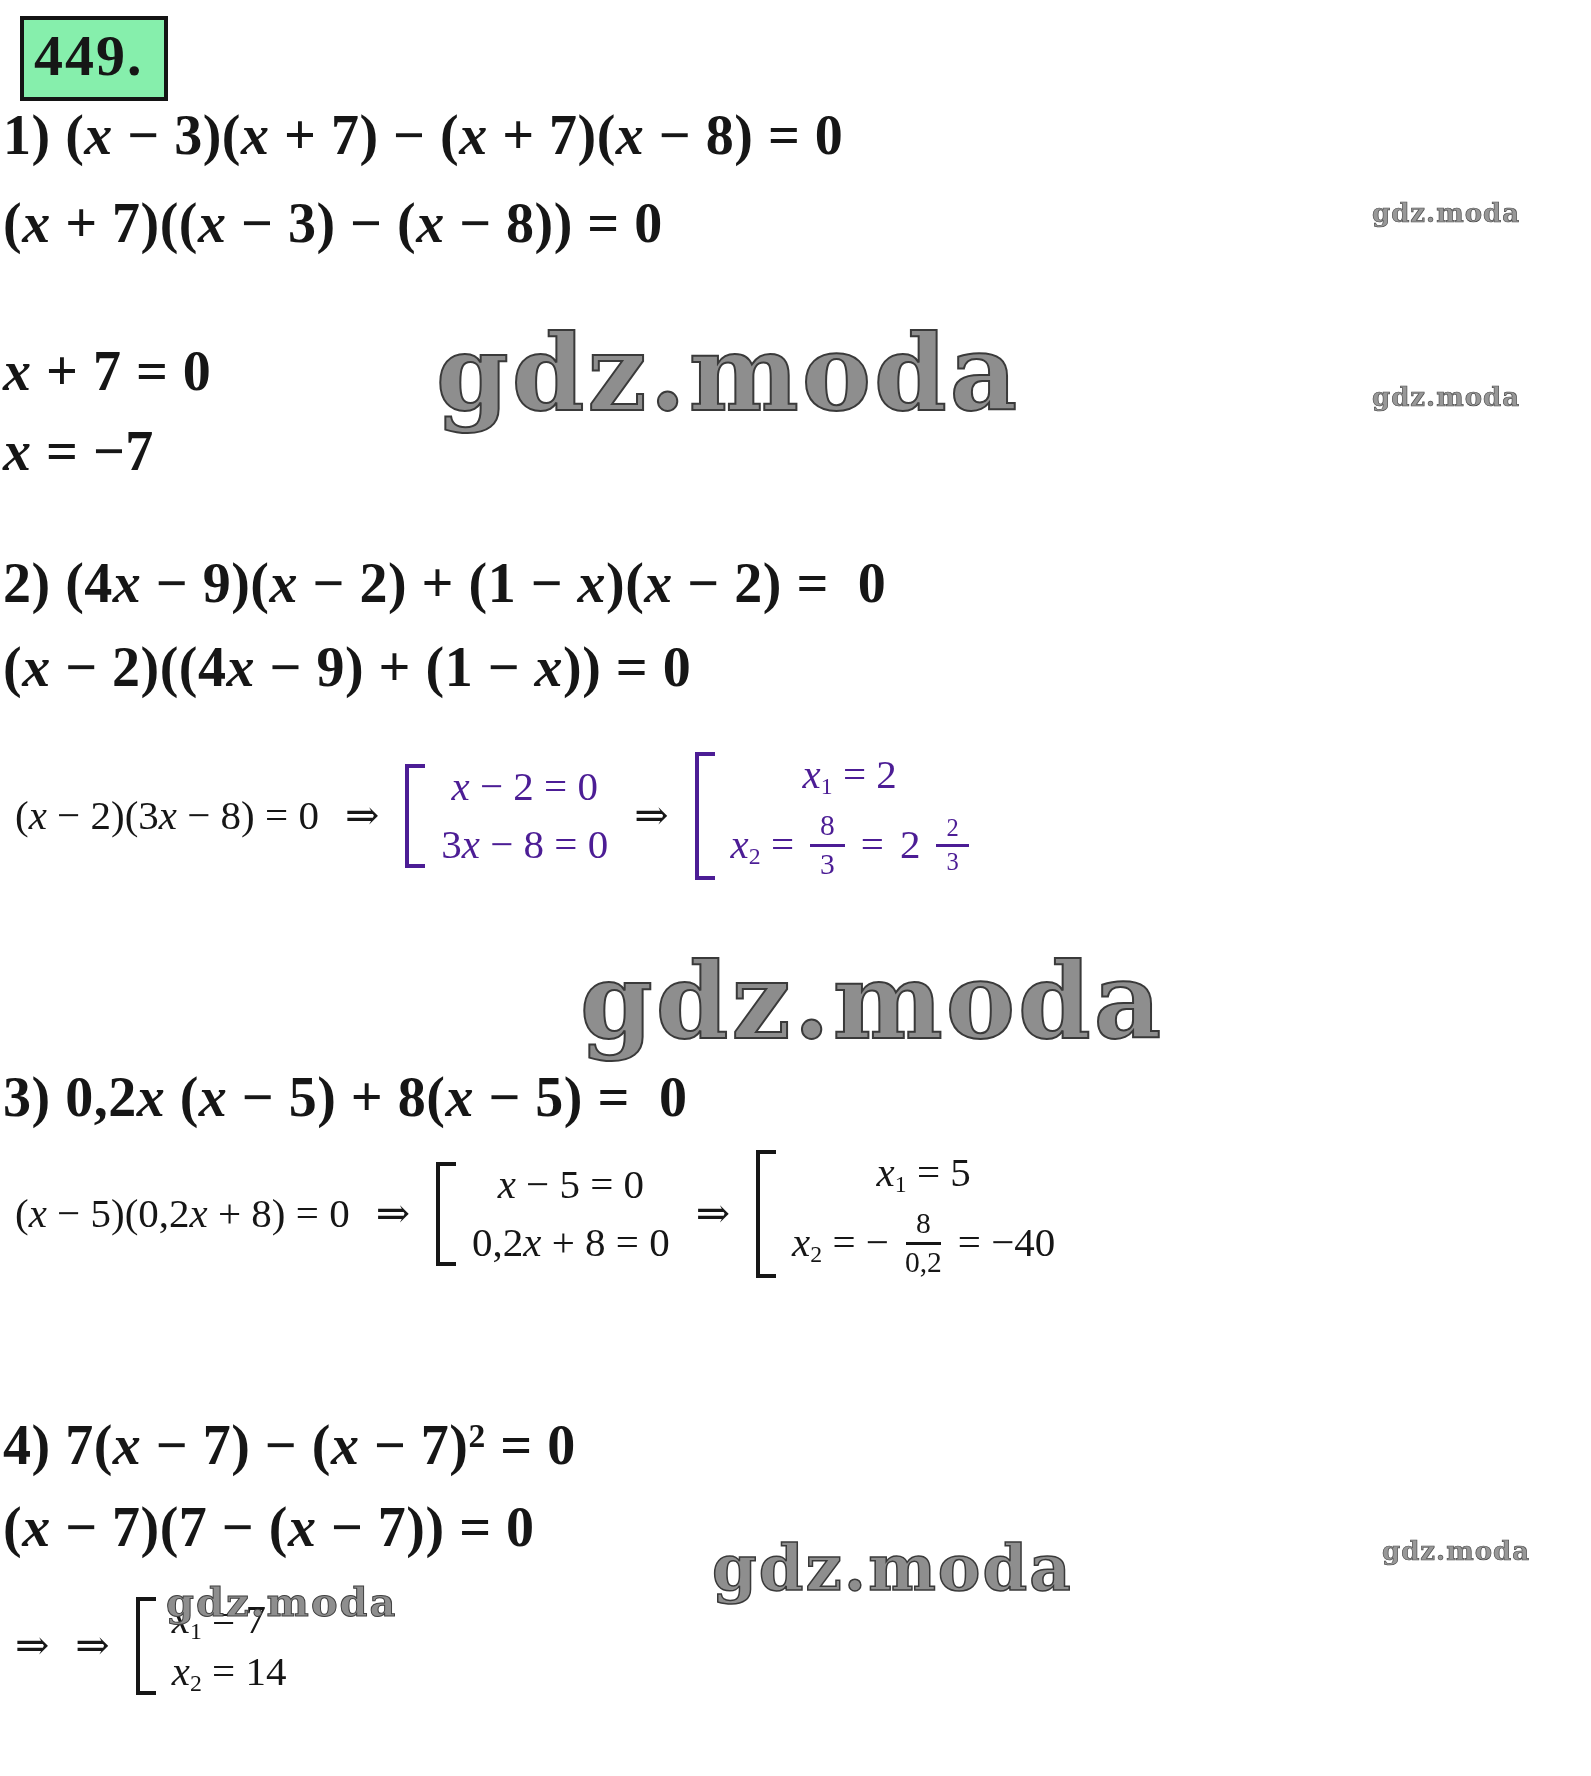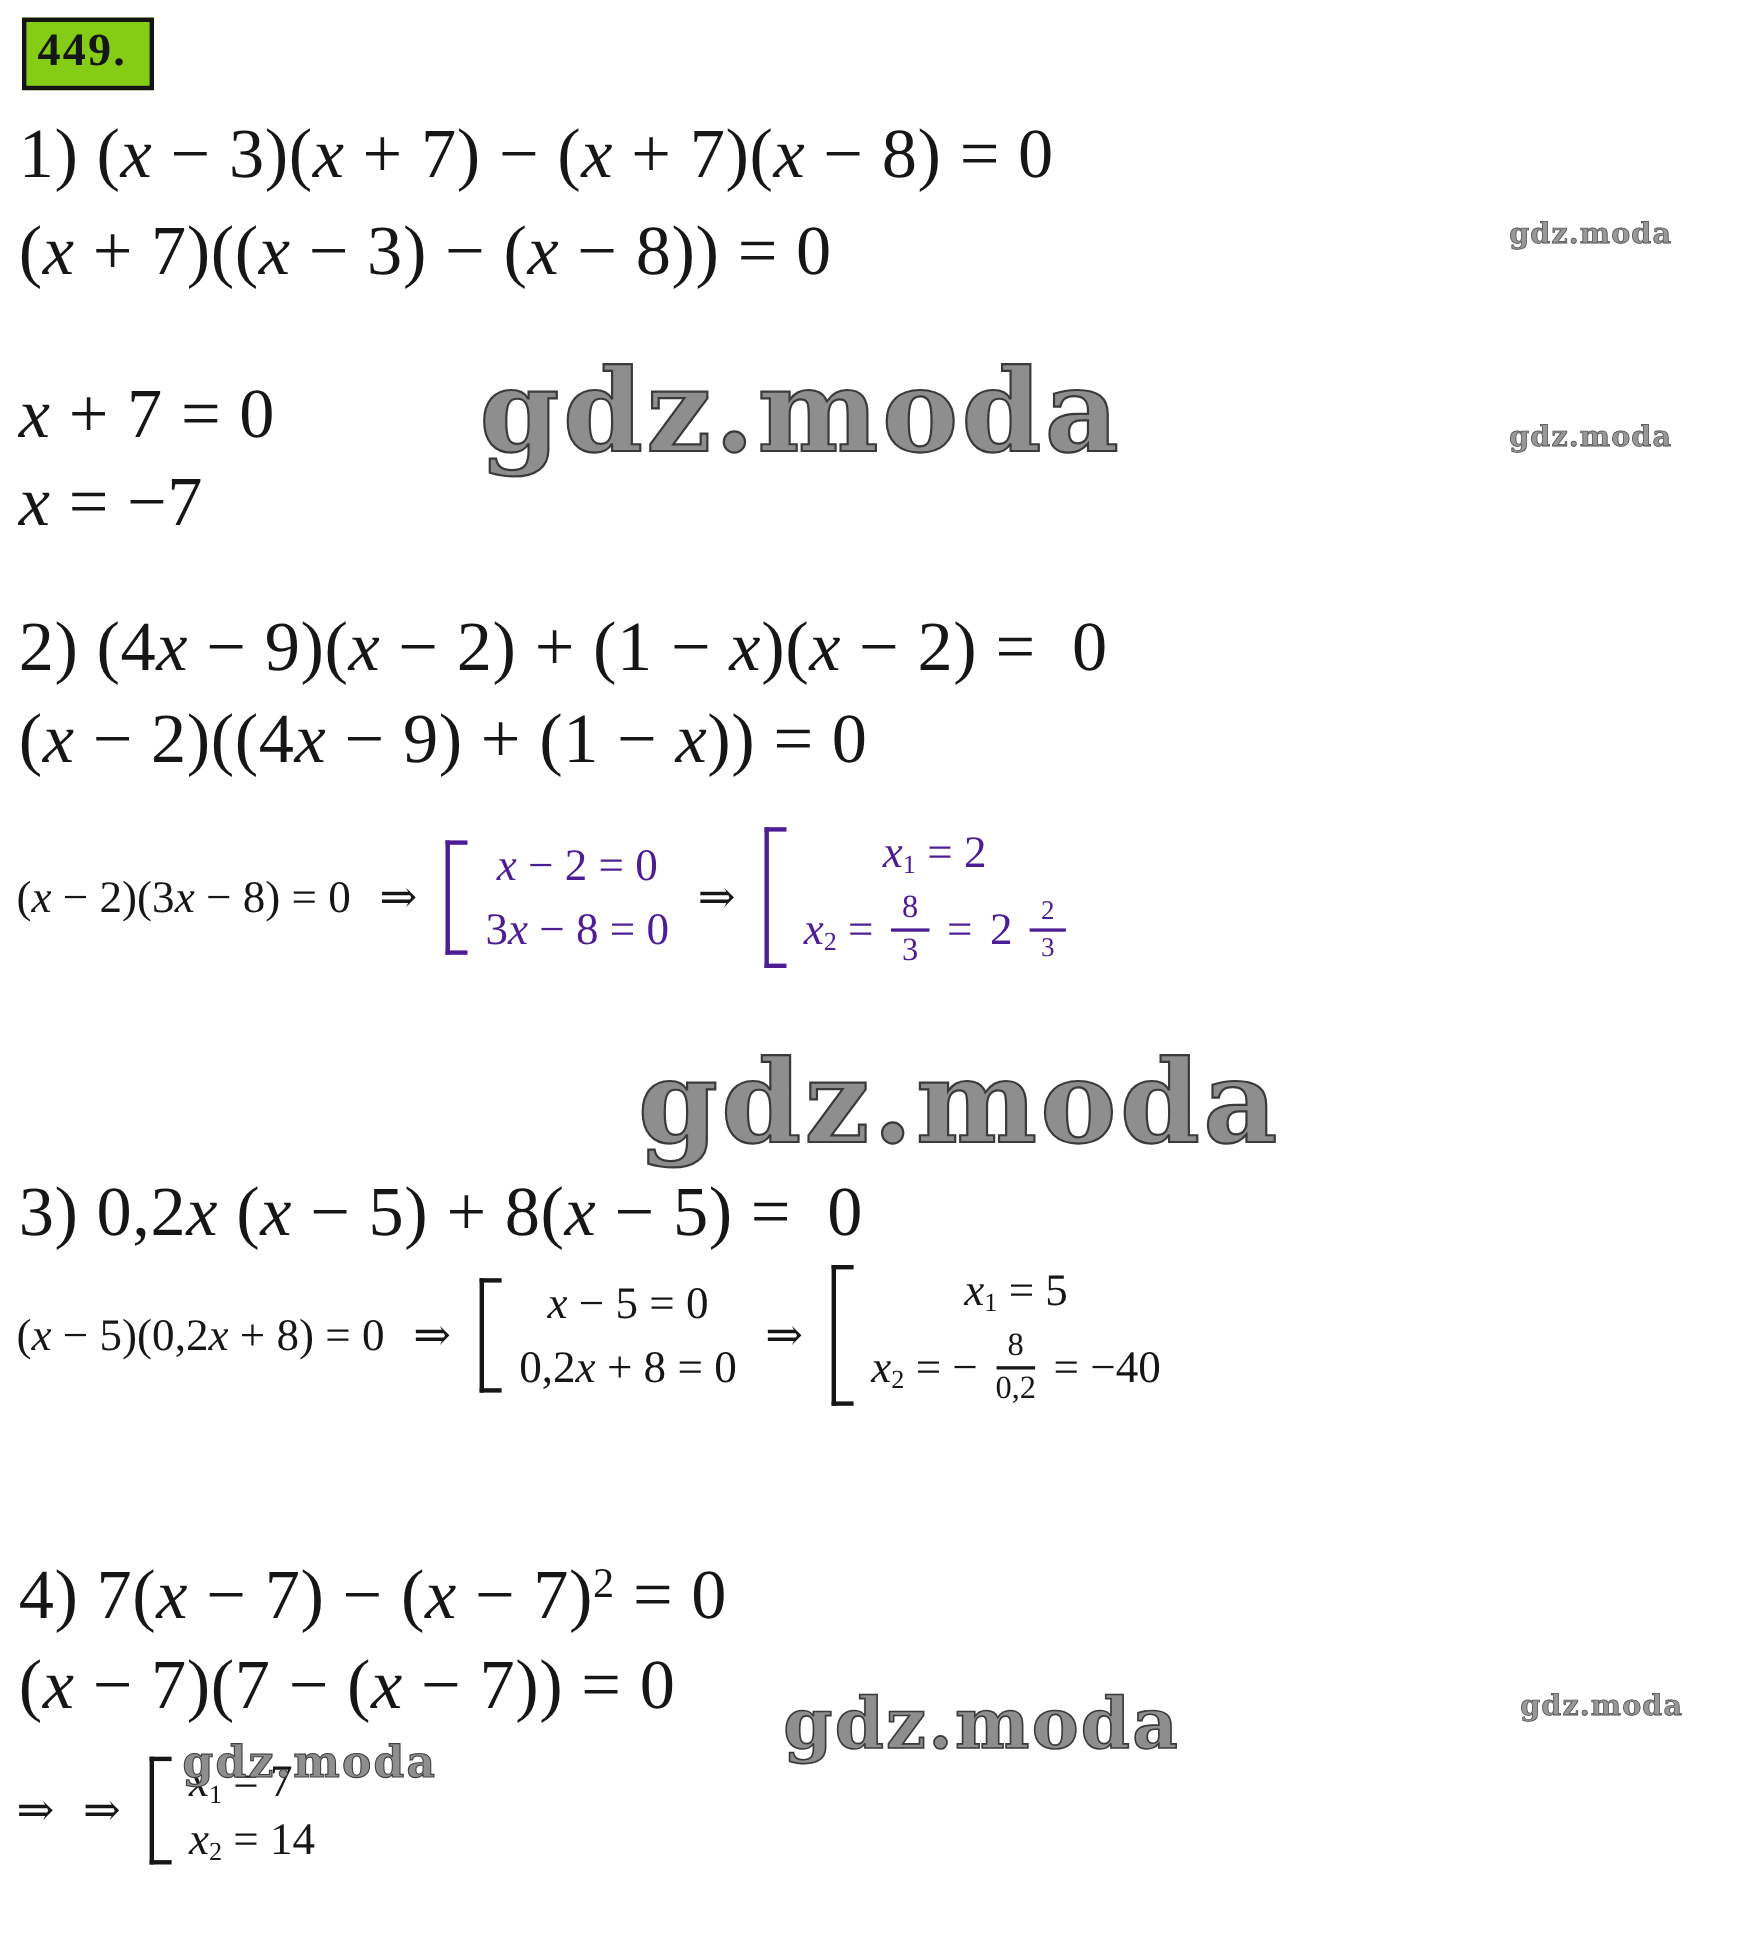--- a/index.html
+++ b/index.html
@@ -6,26 +6,26 @@
   .sheet{
     position:relative;width:1591px;height:1776px;background:#ffffff;
     font-family:"Liberation Serif","DejaVu Serif",serif;color:#161616;
     overflow:hidden;
   }
   i{font-style:italic;}
   sub{font-size:.58em;line-height:0;vertical-align:-0.25em;}
   sup{font-size:.6em;line-height:0;vertical-align:.5em;}
   .numbox{
     position:absolute;left:20px;top:16px;border:4px solid #141414;
-    padding:2px 20px 8px 10px;font-weight:700;font-size:42px;letter-spacing:2px;
-    background:#84cc16;
+    padding:2px 20px 8px 10px;font-weight:700;font-size:58px;letter-spacing:2px;
+    background:#86efac;
   }
   .mline{
-    position:absolute;left:17px;font-size:64px;line-height:1.12;
-    white-space:pre;letter-spacing:.5px;
+    position:absolute;left:3px;font-size:56px;line-height:1.12;
+    white-space:pre;letter-spacing:.5px;font-weight:bold;
   }
   .sysrow{
     position:absolute;display:flex;align-items:center;gap:26px;font-size:41px;
     line-height:1.12;
   }
   .group{display:flex;align-items:stretch;}
   .brk{
     width:16px;flex:none;margin-right:16px;
     border-left:4px solid currentColor;
     border-top:4px solid currentColor;

